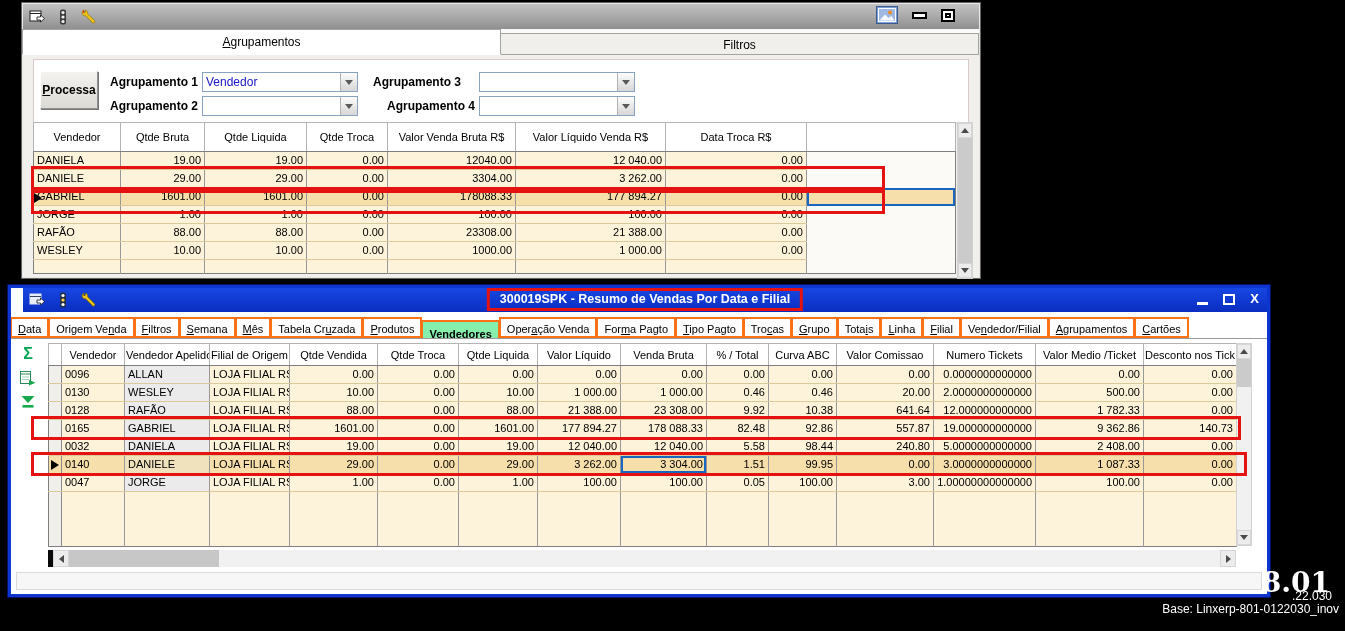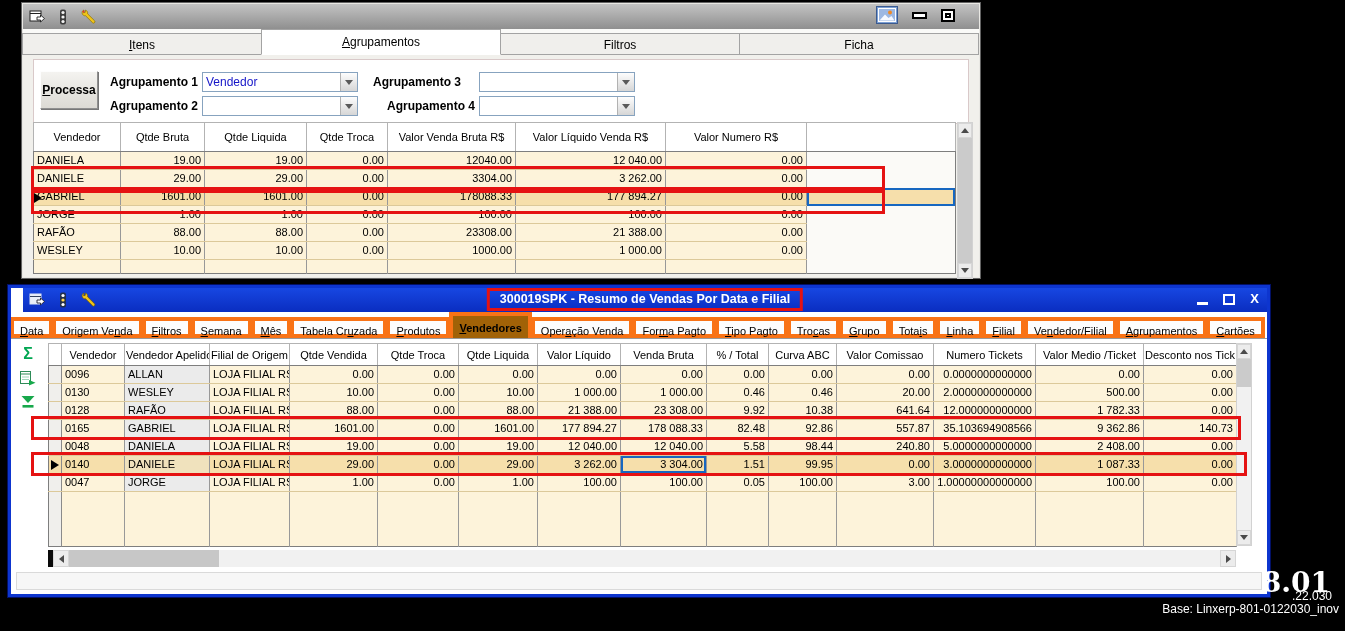--- a/index.html
+++ b/index.html
@@ -136,24 +136,24 @@
   .btn-min2 { width:11px; height:3px; background:#fff; margin-top:8px; }
   .btn-max2 { width:12px; height:11px; border:2px solid #fff; }
   .btn-close2 { color:#fff; font-weight:bold; font-size:13px; line-height:14px; }
 
   .tabbar2 {
     position:absolute; top:24px; left:0; right:0; height:27px;
     display:flex; background:#fff; border-bottom:1px solid #9a9a9a; overflow:hidden;
   }
   .tabbar2 .tab {
     height:21px; margin-top:5px; line-height:20px; padding:0 6px; font-size:11px;
-    background:#fdfdfd; border:4px solid #f97316; margin-left:-1px; white-space:nowrap;
+    background:#fdfdfd; border:2px solid #f97316; margin-left:-1px; white-space:nowrap;
   }
   .tabbar2 .tab.active {
-    height:27px; margin-top:0; line-height:24px; font-weight:bold; background:#a16207;
+    height:27px; margin-top:8px; line-height:24px; font-weight:bold; background:#86efac;
     border-bottom:1px solid #fff; position:relative; z-index:2;
   }
 
   .toolbar2 { position:absolute; left:9px; top:58px; display:flex; flex-direction:column; gap:9px; align-items:center; }
   .sigma { color:#00a651; font-weight:bold; font-size:16px; line-height:16px; }
 
   .status2 { position:absolute; left:5px; right:5px; top:284px; height:18px; background:#f7f7f7; border:1px solid #dadada; }
 
   
   .overlay { position:absolute; border:3px solid #e51212; pointer-events:none; z-index:6; }
@@ -197,24 +197,22 @@
           <rect x="2.5" y="2.5" width="17" height="13" fill="#9db8e2" stroke="#fff"></rect>
           <circle cx="14" cy="6.5" r="2" fill="#f08a24"></circle>
           <path d="M3.5 14.5 L9 8.5 L12.5 12 L15.5 10 L18.5 14.5 Z" fill="#f6f9ff"></path>
         </svg>
         <span class="btn-min1"></span>
         <span class="btn-max1"></span>
       </span>
     </header>
 
     <nav class="tabbar1" id="tabs1">
-        <span class="tab"><u>I</u>tens</span>
         <span class="tab active"><u>A</u>grupamentos</span>
         <span class="tab">Filtros</span>
-        <span class="tab">Ficha</span>
       </nav>
 
     <div class="panel1">
       <button class="processa" id="processaBtn"><u>P</u>rocessa</button>
 
       <span class="flabel" style="left:60px; top:12px;">Agrupamento 1</span>
       <span class="combo" style="left:168px; top:12px;">
         <span class="combo-val">Vendedor</span>
         <span class="combo-btn">
             <span class="chev"></span>
@@ -258,21 +256,21 @@
           <col style="width:149px">
       </colgroup>
       <thead id="grid1head">
           <tr>
             <th>Vendedor</th>
             <th>Qtde Bruta</th>
             <th>Qtde Liquida</th>
             <th>Qtde Troca</th>
             <th>Valor Venda Bruta R$</th>
             <th>Valor Líquido Venda R$</th>
-            <th>Valor Numero R$</th>
+            <th>Data Troca R$</th>
             <th></th>
           </tr>
         </thead>
       <tbody id="grid1body">
           <tr>
             <td>DANIELA</td>
             <td class="num">19.00</td>
             <td class="num">19.00</td>
             <td class="num">0.00</td>
             <td class="num">12040.00</td>
@@ -516,27 +514,27 @@
             <td class="grayco">GABRIEL</td>
             <td>LOJA FILIAL RS</td>
             <td class="num">1601.00</td>
             <td class="num">0.00</td>
             <td class="num">1601.00</td>
             <td class="num">177 894.27</td>
             <td class="num">178 088.33</td>
             <td class="num">82.48</td>
             <td class="num">92.86</td>
             <td class="num">557.87</td>
-            <td class="num">35.103694908566</td>
+            <td class="num">19.000000000000</td>
             <td class="num">9 362.86</td>
             <td class="num">140.73</td>
           </tr>
           <tr>
             <td class="gutter"></td>
-            <td>0048</td>
+            <td>0032</td>
             <td class="grayco">DANIELA</td>
             <td>LOJA FILIAL RS</td>
             <td class="num">19.00</td>
             <td class="num">0.00</td>
             <td class="num">19.00</td>
             <td class="num">12 040.00</td>
             <td class="num">12 040.00</td>
             <td class="num">5.58</td>
             <td class="num">98.44</td>
             <td class="num">240.80</td>

